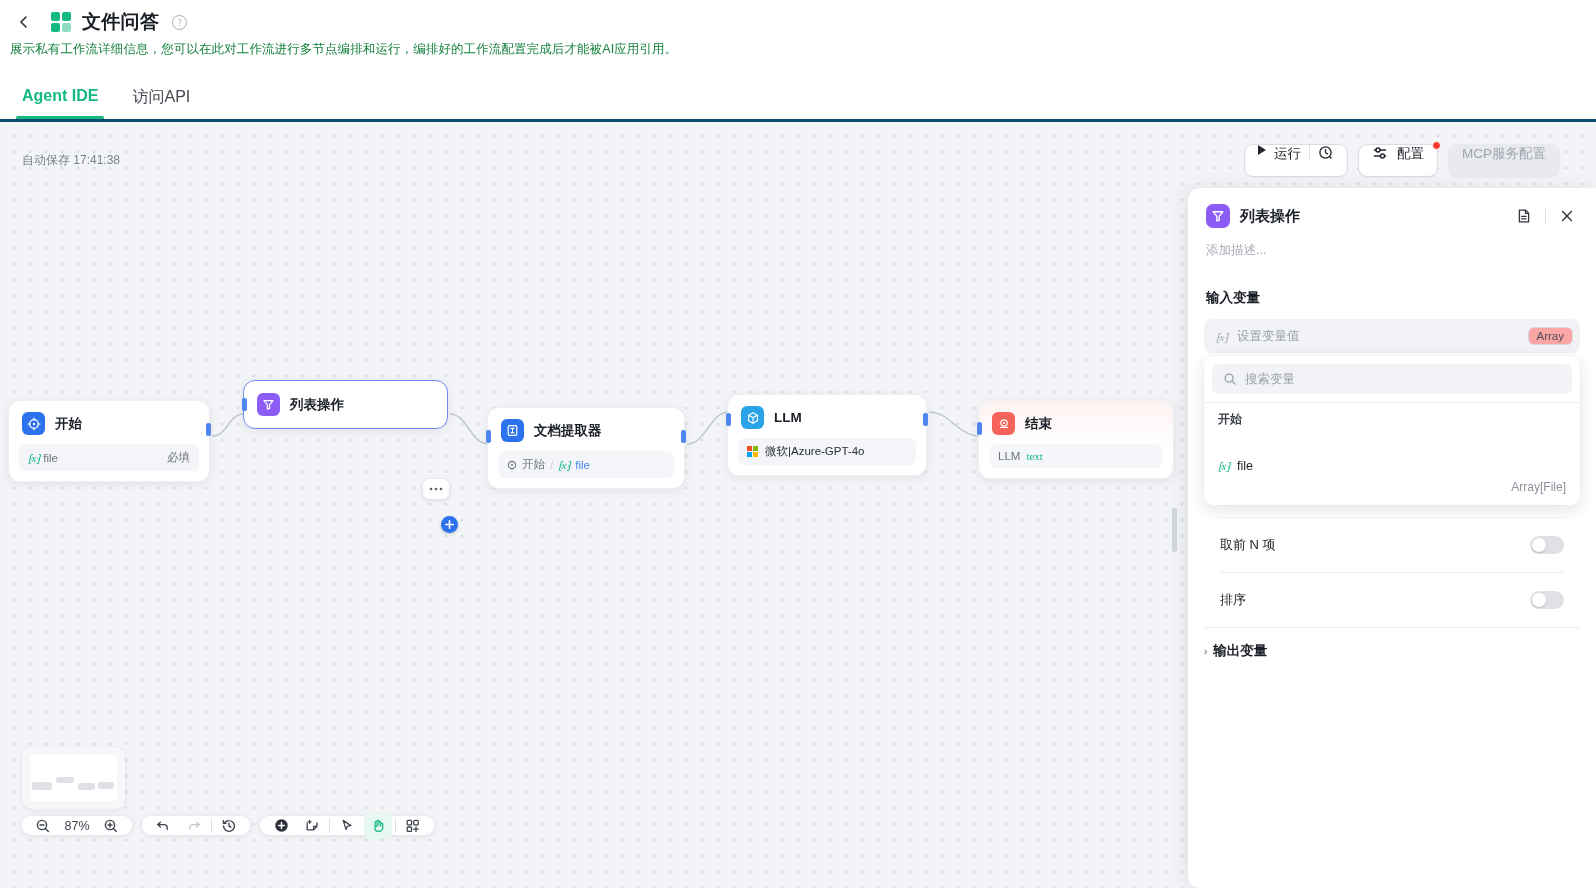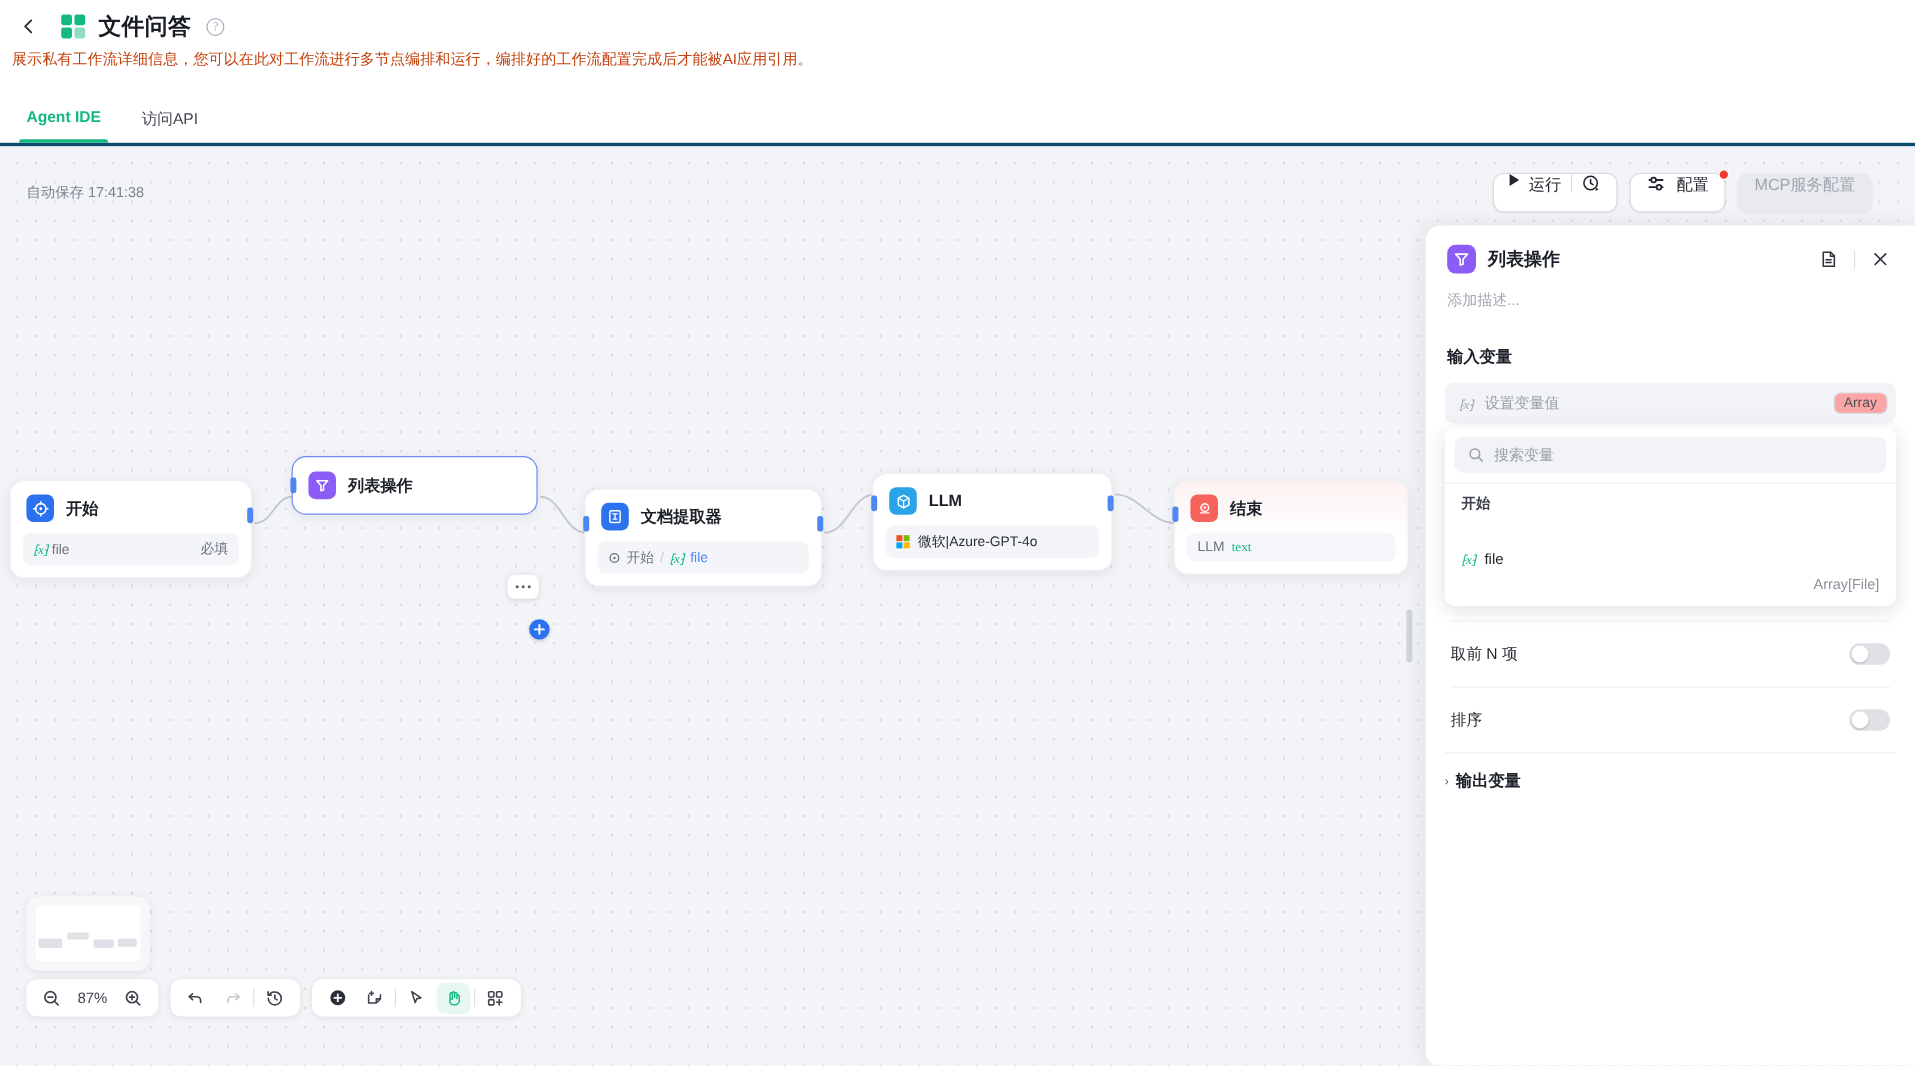--- a/index.html
+++ b/index.html
@@ -30,25 +30,25 @@
   .app-logo i { display: block; border-radius: 2px; background: #14b981; }
   .app-logo i:nth-child(4) { background: #8fdcc1; }
   .page-title { font-size: 19px; font-weight: 700; color: #181c24; letter-spacing: .3px; }
   .help-icon {
     width: 15px; height: 15px; border-radius: 50%; border: 1.3px solid #a8adb8;
     color: #a8adb8; font-size: 10px; line-height: 13px; text-align: center;
     cursor: pointer; margin-left: 3px; font-family: "Liberation Serif", serif;
   }
   .subtitle {
     position: absolute; top: 41px; left: 10px;
-    font-size: 12.5px; color: #c2410c; letter-spacing: .1px;
+    font-size: 12.5px; color: #15803d; letter-spacing: .1px;
   }
   .tabs { position: absolute; left: 8px; bottom: 0; display: flex; gap: 6px; }
   .tab {
-    padding: 9px 14px 11px; font-size: 13px; color: #41464f;
+    padding: 9px 14px 11px; font-size: 16px; color: #41464f;
     cursor: pointer; position: relative; font-weight: 500;
   }
   .tab.active { color: #14b981; font-weight: 700; }
   .tab.active::after {
     content: ""; position: absolute; left: 8px; right: 8px; bottom: 0;
     height: 3px; background: #14b981; border-radius: 2px 2px 0 0;
   }
 
   
   .canvas {
@@ -129,21 +129,21 @@
   .minimap {
     position: absolute; left: 22px; top: 625px; width: 103px; height: 62px;
     background: #f6f7f9; border-radius: 10px; box-shadow: 0 1px 6px rgba(20,28,48,.08);
     padding: 8px;
   }
   .minimap-inner { background: #fff; width: 100%; height: 100%; border-radius: 2px; position: relative; }
   .mm-box { position: absolute; background: #dfe1e6; border-radius: 2px; }
 
   .bottom-bar { position: absolute; left: 22px; top: 694px; display: flex; gap: 10px; }
   .bgroup {
-    height: 31px; background: #fff; border-radius: 9px; display: flex; align-items: center;
+    height: 19px; background: #fff; border-radius: 9px; display: flex; align-items: center;
     box-shadow: 0 1px 6px rgba(20,28,48,.10); padding: 0 7px; gap: 3px;
   }
   .bbtn {
     width: 28px; height: 26px; border-radius: 6px; display: flex; align-items: center;
     justify-content: center; color: #3e434d; cursor: pointer;
   }
   .bbtn.dis { color: #c6c9d0; cursor: default; }
   .bbtn.on { background: #e7f8f1; color: #14b981; }
   .zoomtxt { font-size: 12.5px; color: #3e434d; min-width: 34px; text-align: center; }
 
@@ -188,21 +188,21 @@
     display: flex; align-items: center; gap: 8px; padding: 0 11px;
   }
   .search-box .ph { font-size: 12.5px; color: #9ba0aa; }
   .dd-sep { height: 1px; background: #eceef2; }
   .dd-group { padding: 8px 14px 4px; font-size: 12px; font-weight: 700; color: #3b404a; }
   .dd-item { display: flex; align-items: center; gap: 7px; padding: 5px 14px 11px; cursor: pointer; }
   .dd-name { font-size: 12.5px; color: #23262d; flex: 1; }
   .dd-type { font-size: 12px; color: #8c919c; margin-top: 43px; }
 
   .row-toggle {
-    margin: 0 21px; height: 55px; display: flex; align-items: center; justify-content: space-between;
+    margin: 0 32px; height: 55px; display: flex; align-items: center; justify-content: space-between;
     border-top: 1px solid #eceef2;
   }
   .row-label { font-size: 13px; color: #23262d; }
   .switch { width: 34px; height: 18px; border-radius: 10px; background: #dfe1e7; position: relative; cursor: pointer; }
   .switch i { position: absolute; top: 2px; left: 2px; width: 14px; height: 14px; border-radius: 50%;
               background: #fff; box-shadow: 0 1px 2px rgba(0,0,0,.18); }
   .out-sec {
     margin: 0 16px; padding: 14px 0 0; border-top: 1px solid #eceef2;
     display: flex; align-items: center; gap: 6px; cursor: pointer;
   }

